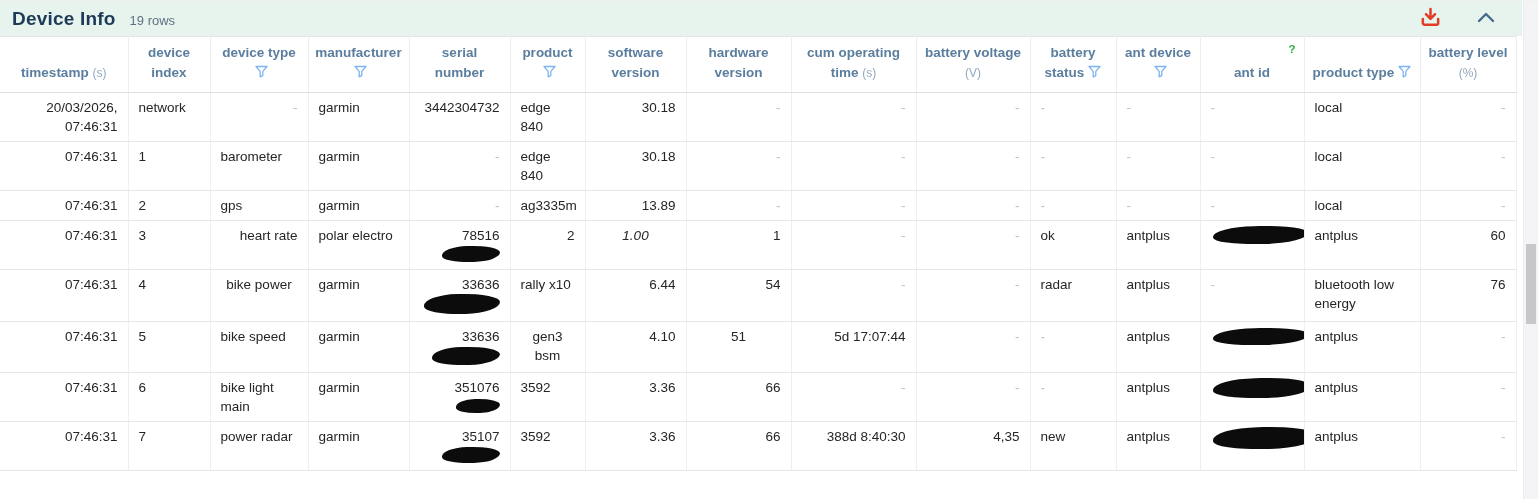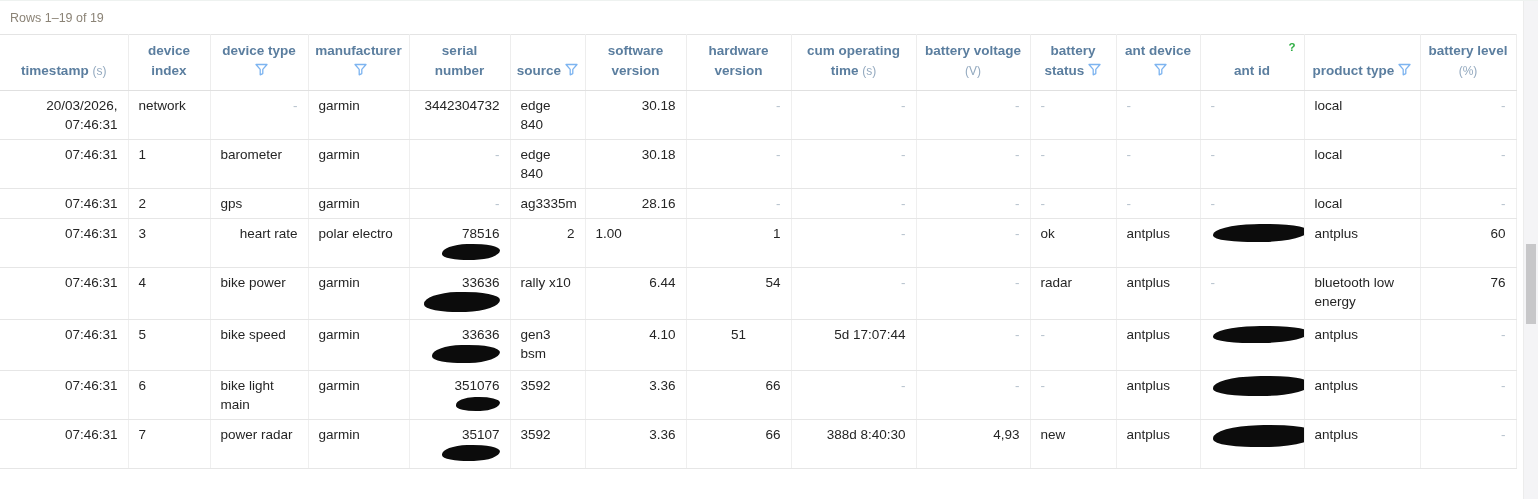--- a/index.html
+++ b/index.html
@@ -86,24 +86,43 @@
     position: absolute; left: 2px; right: 2px;
     top: 243px; height: 80px;
     background: #c7c7c9;
   }
 </style>
 </head>
 <body>
 
 <div class="app">
 
-
-  <div class="meta-bar">
-    <span class="range-label">Rows 1–19 of 19</span>
+  <div class="title-bar">
+    <span class="panel-title">Device Info</span>
+    <span class="row-count">19 rows</span>
+    <span class="title-actions">
+      <button class="icon-btn" title="">
+        <span>
+          <svg width="23" height="23" viewBox="0 0 24 24" fill="none" stroke="#e23b27" stroke-width="2.6" stroke-linecap="round" stroke-linejoin="round">
+            <path d="M12 3 v9.5"></path>
+            <path d="M7.2 8.6 L12 13.4 L16.8 8.6"></path>
+            <path d="M4 13.5 v4.2 a1.8 1.8 0 0 0 1.8 1.8 h12.4 a1.8 1.8 0 0 0 1.8 -1.8 v-4.2"></path>
+          </svg>
+        </span>
+      </button>
+      <button class="icon-btn" title="">
+        <span>
+          <svg width="20" height="14" viewBox="0 0 20 14" fill="none" stroke="#47698c" stroke-width="2.4" stroke-linecap="round" stroke-linejoin="round">
+            <path d="M3 11 L10 4 L17 11"></path>
+          </svg>
+        </span>
+      </button>
+    </span>
   </div>
+
 
   <table class="grid">
     <colgroup id="grid-cols">
         <col style="width: 128px;">
         <col style="width: 82px;">
         <col style="width: 98px;">
         <col style="width: 101px;">
         <col style="width: 101px;">
         <col style="width: 75px;">
         <col style="width: 101px;">
@@ -120,21 +139,21 @@
         <tr id="grid-head">
           <th><span>timestamp </span><span class="unit">(s)</span></th>
           <th><span>device index</span></th>
           <th><span>device type</span><svg width="13" height="13" viewBox="0 0 13 13" class="funnel">
               <path d="M1 1.5 h11 L7.8 6.4 v4.2 L5.2 11.8 v-5.4 Z" fill="none" stroke="#7db4f0" stroke-width="1.3" stroke-linejoin="round"></path>
             </svg></th>
           <th><span>manufacturer</span><svg width="13" height="13" viewBox="0 0 13 13" class="funnel">
               <path d="M1 1.5 h11 L7.8 6.4 v4.2 L5.2 11.8 v-5.4 Z" fill="none" stroke="#7db4f0" stroke-width="1.3" stroke-linejoin="round"></path>
             </svg></th>
           <th><span>serial number</span></th>
-          <th><span>source</span><svg width="13" height="13" viewBox="0 0 13 13" class="funnel">
+          <th><span>product</span><svg width="13" height="13" viewBox="0 0 13 13" class="funnel">
               <path d="M1 1.5 h11 L7.8 6.4 v4.2 L5.2 11.8 v-5.4 Z" fill="none" stroke="#7db4f0" stroke-width="1.3" stroke-linejoin="round"></path>
             </svg></th>
           <th><span>software version</span></th>
           <th><span>hardware version</span></th>
           <th><span>cum operating time </span><span class="unit">(s)</span></th>
           <th><span>battery voltage </span><span class="unit">(V)</span></th>
           <th><span>battery status</span><svg width="13" height="13" viewBox="0 0 13 13" class="funnel">
               <path d="M1 1.5 h11 L7.8 6.4 v4.2 L5.2 11.8 v-5.4 Z" fill="none" stroke="#7db4f0" stroke-width="1.3" stroke-linejoin="round"></path>
             </svg></th>
           <th><span>ant device</span><svg width="13" height="13" viewBox="0 0 13 13" class="funnel">
@@ -183,72 +202,72 @@
           <td style="text-align: left;"><span>local</span></td>
           <td style="text-align: right;"><span class="dash">-</span></td>
         </tr>
         <tr>
           <td style="text-align: right;"><span>07:46:31</span></td>
           <td style="text-align: left;"><span>2</span></td>
           <td style="text-align: left;"><span>gps</span></td>
           <td style="text-align: left;"><span>garmin</span></td>
           <td style="text-align: right;"><span class="dash">-</span></td>
           <td style="text-align: left;"><span>ag3335m</span></td>
-          <td style="text-align: right;"><span>28.16</span></td>
+          <td style="text-align: right;"><span>13.89</span></td>
           <td style="text-align: right;"><span class="dash">-</span></td>
           <td style="text-align: right;"><span class="dash">-</span></td>
           <td style="text-align: right;"><span class="dash">-</span></td>
           <td style="text-align: left;"><span class="dash">-</span></td>
           <td style="text-align: left;"><span class="dash">-</span></td>
           <td style="text-align: left;"><span class="dash">-</span></td>
           <td style="text-align: left;"><span>local</span></td>
           <td style="text-align: right;"><span class="dash">-</span></td>
         </tr>
         <tr>
           <td style="text-align: right;"><span>07:46:31</span></td>
           <td style="text-align: left;"><span>3</span></td>
           <td style="text-align: right;"><span>heart rate</span></td>
           <td style="text-align: left;"><span>polar electro</span></td>
           <td style="text-align: right;"><span>78516</span><span class="redact" style="width: 58px; height: 16px;"></span></td>
           <td style="text-align: right;"><span>2</span></td>
-          <td style="text-align: left;"><span>1.00</span></td>
+          <td style="text-align: center; font-style: italic;"><span>1.00</span></td>
           <td style="text-align: right;"><span>1</span></td>
           <td style="text-align: right;"><span class="dash">-</span></td>
           <td style="text-align: right;"><span class="dash">-</span></td>
           <td style="text-align: left;"><span>ok</span></td>
           <td style="text-align: left;"><span>antplus</span></td>
           <td style="text-align: left;"><span class="redact" style="width: 95px; height: 18px;"></span></td>
           <td style="text-align: left;"><span>antplus</span></td>
           <td style="text-align: right;"><span>60</span></td>
         </tr>
         <tr>
           <td style="text-align: right;"><span>07:46:31</span></td>
           <td style="text-align: left;"><span>4</span></td>
-          <td style="text-align: left;"><span>bike power</span></td>
+          <td style="text-align: center;"><span>bike power</span></td>
           <td style="text-align: left;"><span>garmin</span></td>
           <td style="text-align: right;"><span>33636</span><span class="redact" style="width: 76px; height: 20px;"></span></td>
           <td style="text-align: left;"><span>rally x10</span></td>
           <td style="text-align: right;"><span>6.44</span></td>
           <td style="text-align: right; margin-left: 25px;"><span>54</span></td>
           <td style="text-align: right;"><span class="dash">-</span></td>
           <td style="text-align: right;"><span class="dash">-</span></td>
           <td style="text-align: left;"><span>radar</span></td>
           <td style="text-align: left;"><span>antplus</span></td>
           <td style="text-align: left;"><span class="dash">-</span></td>
           <td style="text-align: left;"><span>bluetooth low
 energy</span></td>
           <td style="text-align: right;"><span>76</span></td>
         </tr>
         <tr>
           <td style="text-align: right;"><span>07:46:31</span></td>
           <td style="text-align: left;"><span>5</span></td>
           <td style="text-align: left;"><span>bike speed</span></td>
           <td style="text-align: left;"><span>garmin</span></td>
           <td style="text-align: right;"><span>33636</span><span class="redact" style="width: 68px; height: 18px;"></span></td>
-          <td style="text-align: left;"><span>gen3
+          <td style="text-align: center;"><span>gen3
 bsm</span></td>
           <td style="text-align: right;"><span>4.10</span></td>
           <td style="text-align: center;"><span>51</span></td>
           <td style="text-align: right;"><span>5d 17:07:44</span></td>
           <td style="text-align: right;"><span class="dash">-</span></td>
           <td style="text-align: left;"><span class="dash">-</span></td>
           <td style="text-align: left;"><span>antplus</span></td>
           <td style="text-align: left;"><span class="redact" style="width: 96px; height: 17px;"></span></td>
           <td style="text-align: left;"><span>antplus</span></td>
           <td style="text-align: right;"><span class="dash">-</span></td>
@@ -274,21 +293,21 @@
         <tr>
           <td style="text-align: right;"><span>07:46:31</span></td>
           <td style="text-align: left;"><span>7</span></td>
           <td style="text-align: left;"><span>power radar</span></td>
           <td style="text-align: left;"><span>garmin</span></td>
           <td style="text-align: right;"><span>35107</span><span class="redact" style="width: 58px; height: 16px;"></span></td>
           <td style="text-align: left;"><span>3592</span></td>
           <td style="text-align: right;"><span>3.36</span></td>
           <td style="text-align: right;"><span>66</span></td>
           <td style="text-align: right;"><span>388d 8:40:30</span></td>
-          <td style="text-align: right;"><span>4,93</span></td>
+          <td style="text-align: right;"><span>4,35</span></td>
           <td style="text-align: left;"><span>new</span></td>
           <td style="text-align: left;"><span>antplus</span></td>
           <td style="text-align: left;"><span class="redact" style="width: 104px; height: 22px;"></span></td>
           <td style="text-align: left;"><span>antplus</span></td>
           <td style="text-align: right;"><span class="dash">-</span></td>
         </tr>
       </tbody>
   </table>
 
   <div class="scroll-rail">

